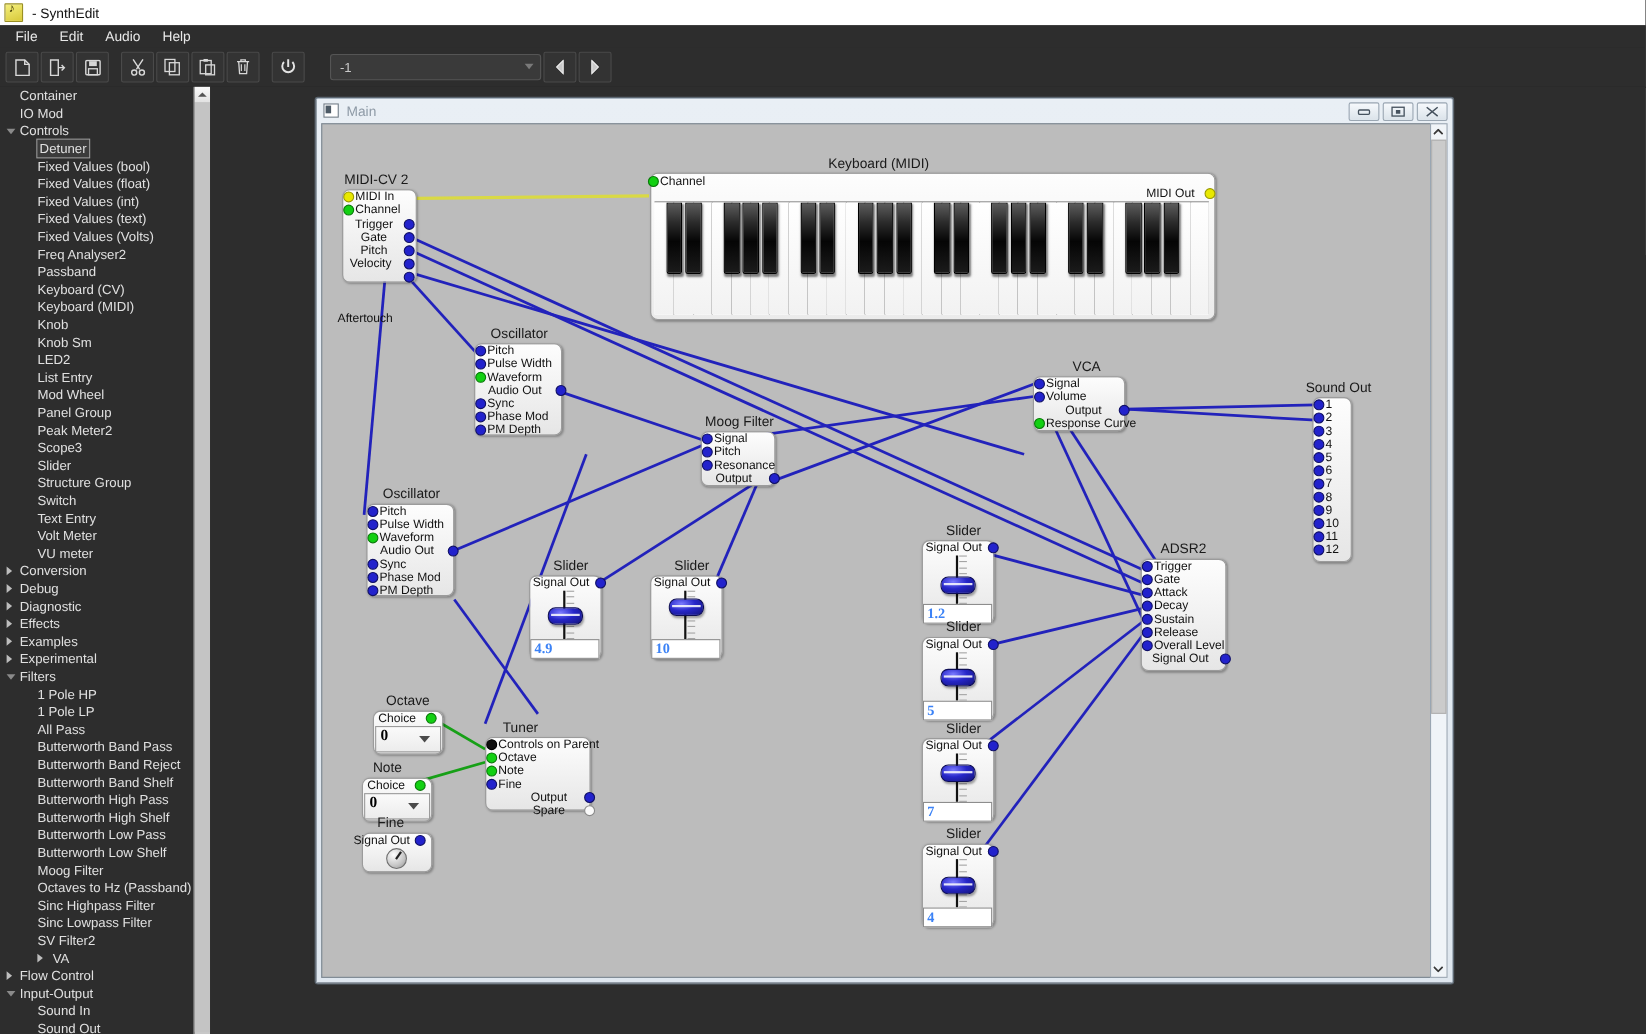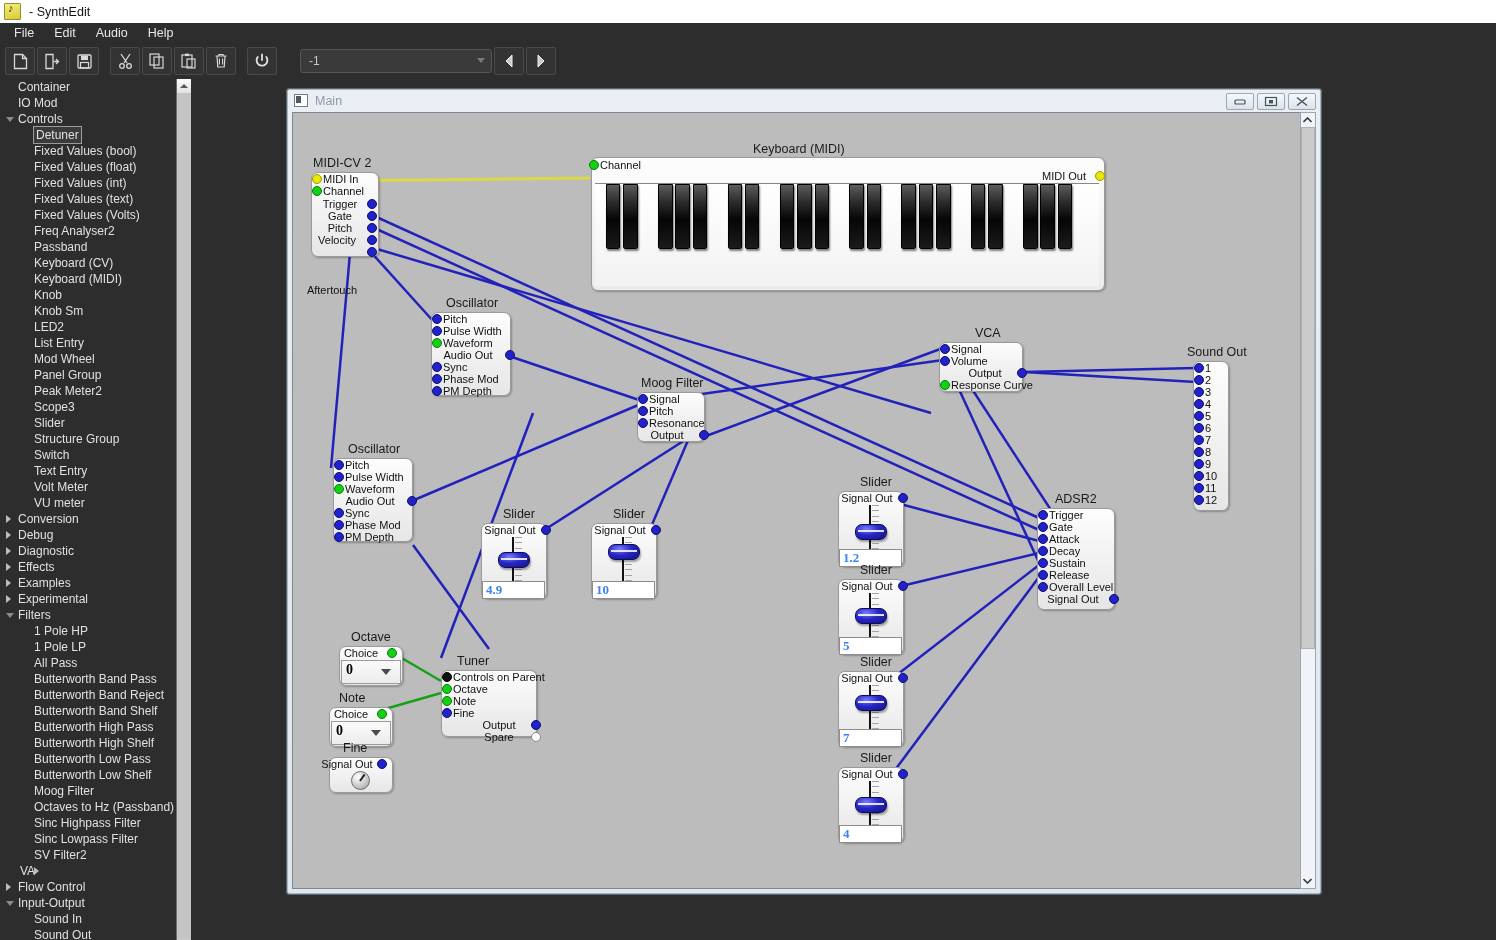--- a/index.html
+++ b/index.html
@@ -28,21 +28,21 @@
 
   
   .tree{position:absolute;left:0;top:79px;width:176px;height:861px;background:#2d2d2d;overflow:hidden;}
   .tnode{height:16px;line-height:16px;font-size:12px;color:#e0e0e0;white-space:nowrap;position:relative;padding-left:2px;}
   .tnode .arrow{position:absolute;left:6px;top:4px;width:0;height:0;border-top:4px solid transparent;border-bottom:4px solid transparent;border-left:5px solid #bdbdbd;}
   .tnode .arrow.open{border-left:4px solid transparent;border-right:4px solid transparent;border-top:5px solid #8a8a8a;left:4px;top:6px;}
   .tnode .lbl{display:inline-block;}
   .tnode.sel .lbl{background:#3b3b3b;outline:1px solid #9b9b9b;padding:0 2px;}
   .lvl0{padding-left:18px;}
   .lvl1{padding-left:34px;}
-  .lvl2{padding-left:20px;}
+  .lvl2{padding-left:48px;}
   .treescroll{position:absolute;left:176px;top:79px;width:14px;height:861px;background:#c8c8c8;border-left:1px solid #6d6d6d;}
   .treescroll .up{position:absolute;left:0;top:0;width:14px;height:14px;background:linear-gradient(#fbfbfb,#e2e2e2);display:flex;align-items:center;justify-content:center;}
   .treescroll .thumb{position:absolute;left:0;top:14px;width:14px;height:845px;background:#c4c4c4;}
 
   
   .rightpane{position:absolute;left:191px;top:79px;width:1305px;height:861px;background:#2d2d2d;}
 
   
   .childwin{position:absolute;left:287px;top:89px;width:1032px;height:803px;background:linear-gradient(#e9eff5,#dfe7ef);border:1px solid #a8b4c0;box-shadow:0 0 0 1px #5b6671;border-radius:2px;}
   .cw-title{height:21px;display:flex;align-items:center;padding-left:6px;}

